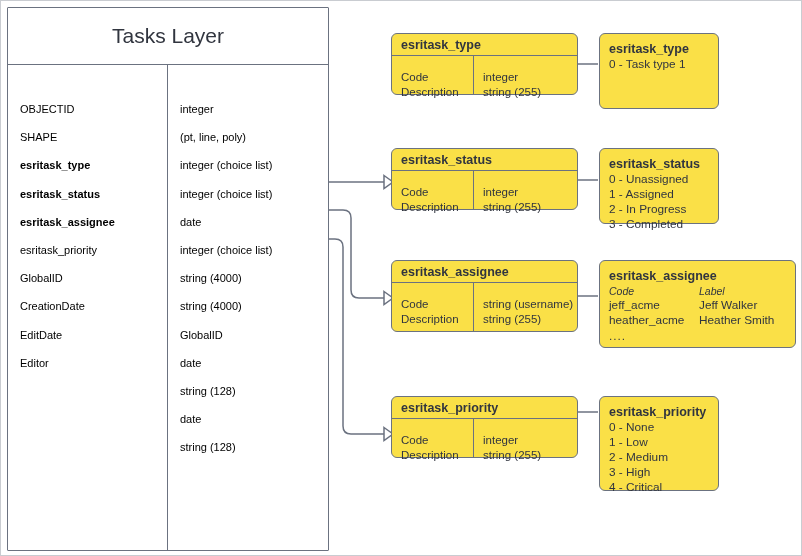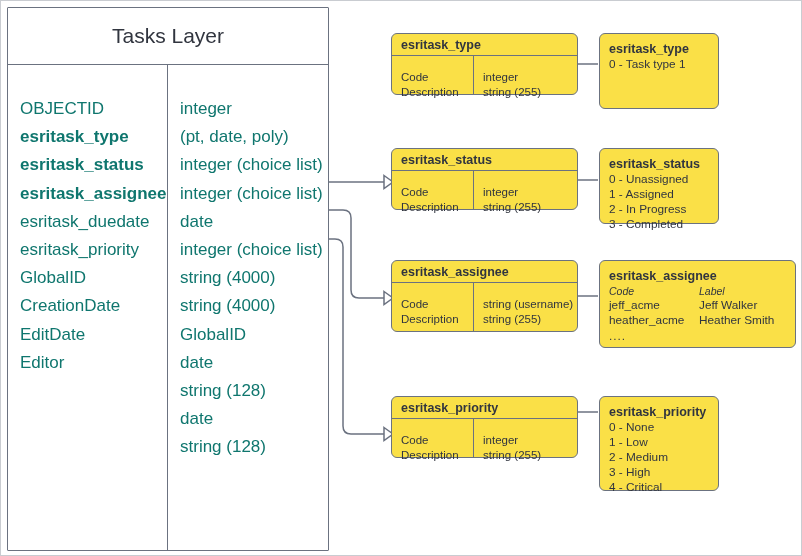--- a/index.html
+++ b/index.html
@@ -48,23 +48,23 @@
     padding:30px 0 0 12px;
   }
   .col-types{
     flex:1;
     box-sizing:border-box;
     padding:30px 0 0 12px;
   }
   .row{
     height:28.2px;
     line-height:28.2px;
-    font-size:17px;
-    white-space:nowrap;
-    color:#0f766e;
+    font-size:11px;
+    white-space:nowrap;
+    color:#000000;
   }
   .row.bold{font-weight:bold;}
 
   
   .ybox{
     position:absolute;
     box-sizing:border-box;
     background:#fae047;
     border:1.6px solid #6b7280;
     border-radius:6px;
@@ -168,33 +168,33 @@
       <path d="M577,295 L597,295"></path>
       <path d="M577,411 L597,411"></path>
     </g>
   </svg>
 
   <div class="entity">
     <div class="entity-title">Tasks Layer</div>
     <div class="entity-body">
       <div class="col-names">
         <div class="row">OBJECTID</div>
+        <div class="row">SHAPE</div>
         <div class="row bold">esritask_type</div>
         <div class="row bold">esritask_status</div>
         <div class="row bold">esritask_assignee</div>
-        <div class="row">esritask_duedate</div>
         <div class="row">esritask_priority</div>
         <div class="row">GlobalID</div>
         <div class="row">CreationDate</div>
         <div class="row">EditDate</div>
         <div class="row">Editor</div>
       </div>
       <div class="col-types">
         <div class="row">integer</div>
-        <div class="row">(pt, date, poly)</div>
+        <div class="row">(pt, line, poly)</div>
         <div class="row">integer (choice list)</div>
         <div class="row">integer (choice list)</div>
         <div class="row">date</div>
         <div class="row">integer (choice list)</div>
         <div class="row">string (4000)</div>
         <div class="row">string (4000)</div>
         <div class="row">GlobalID</div>
         <div class="row">date</div>
         <div class="row">string (128)</div>
         <div class="row">date</div>

